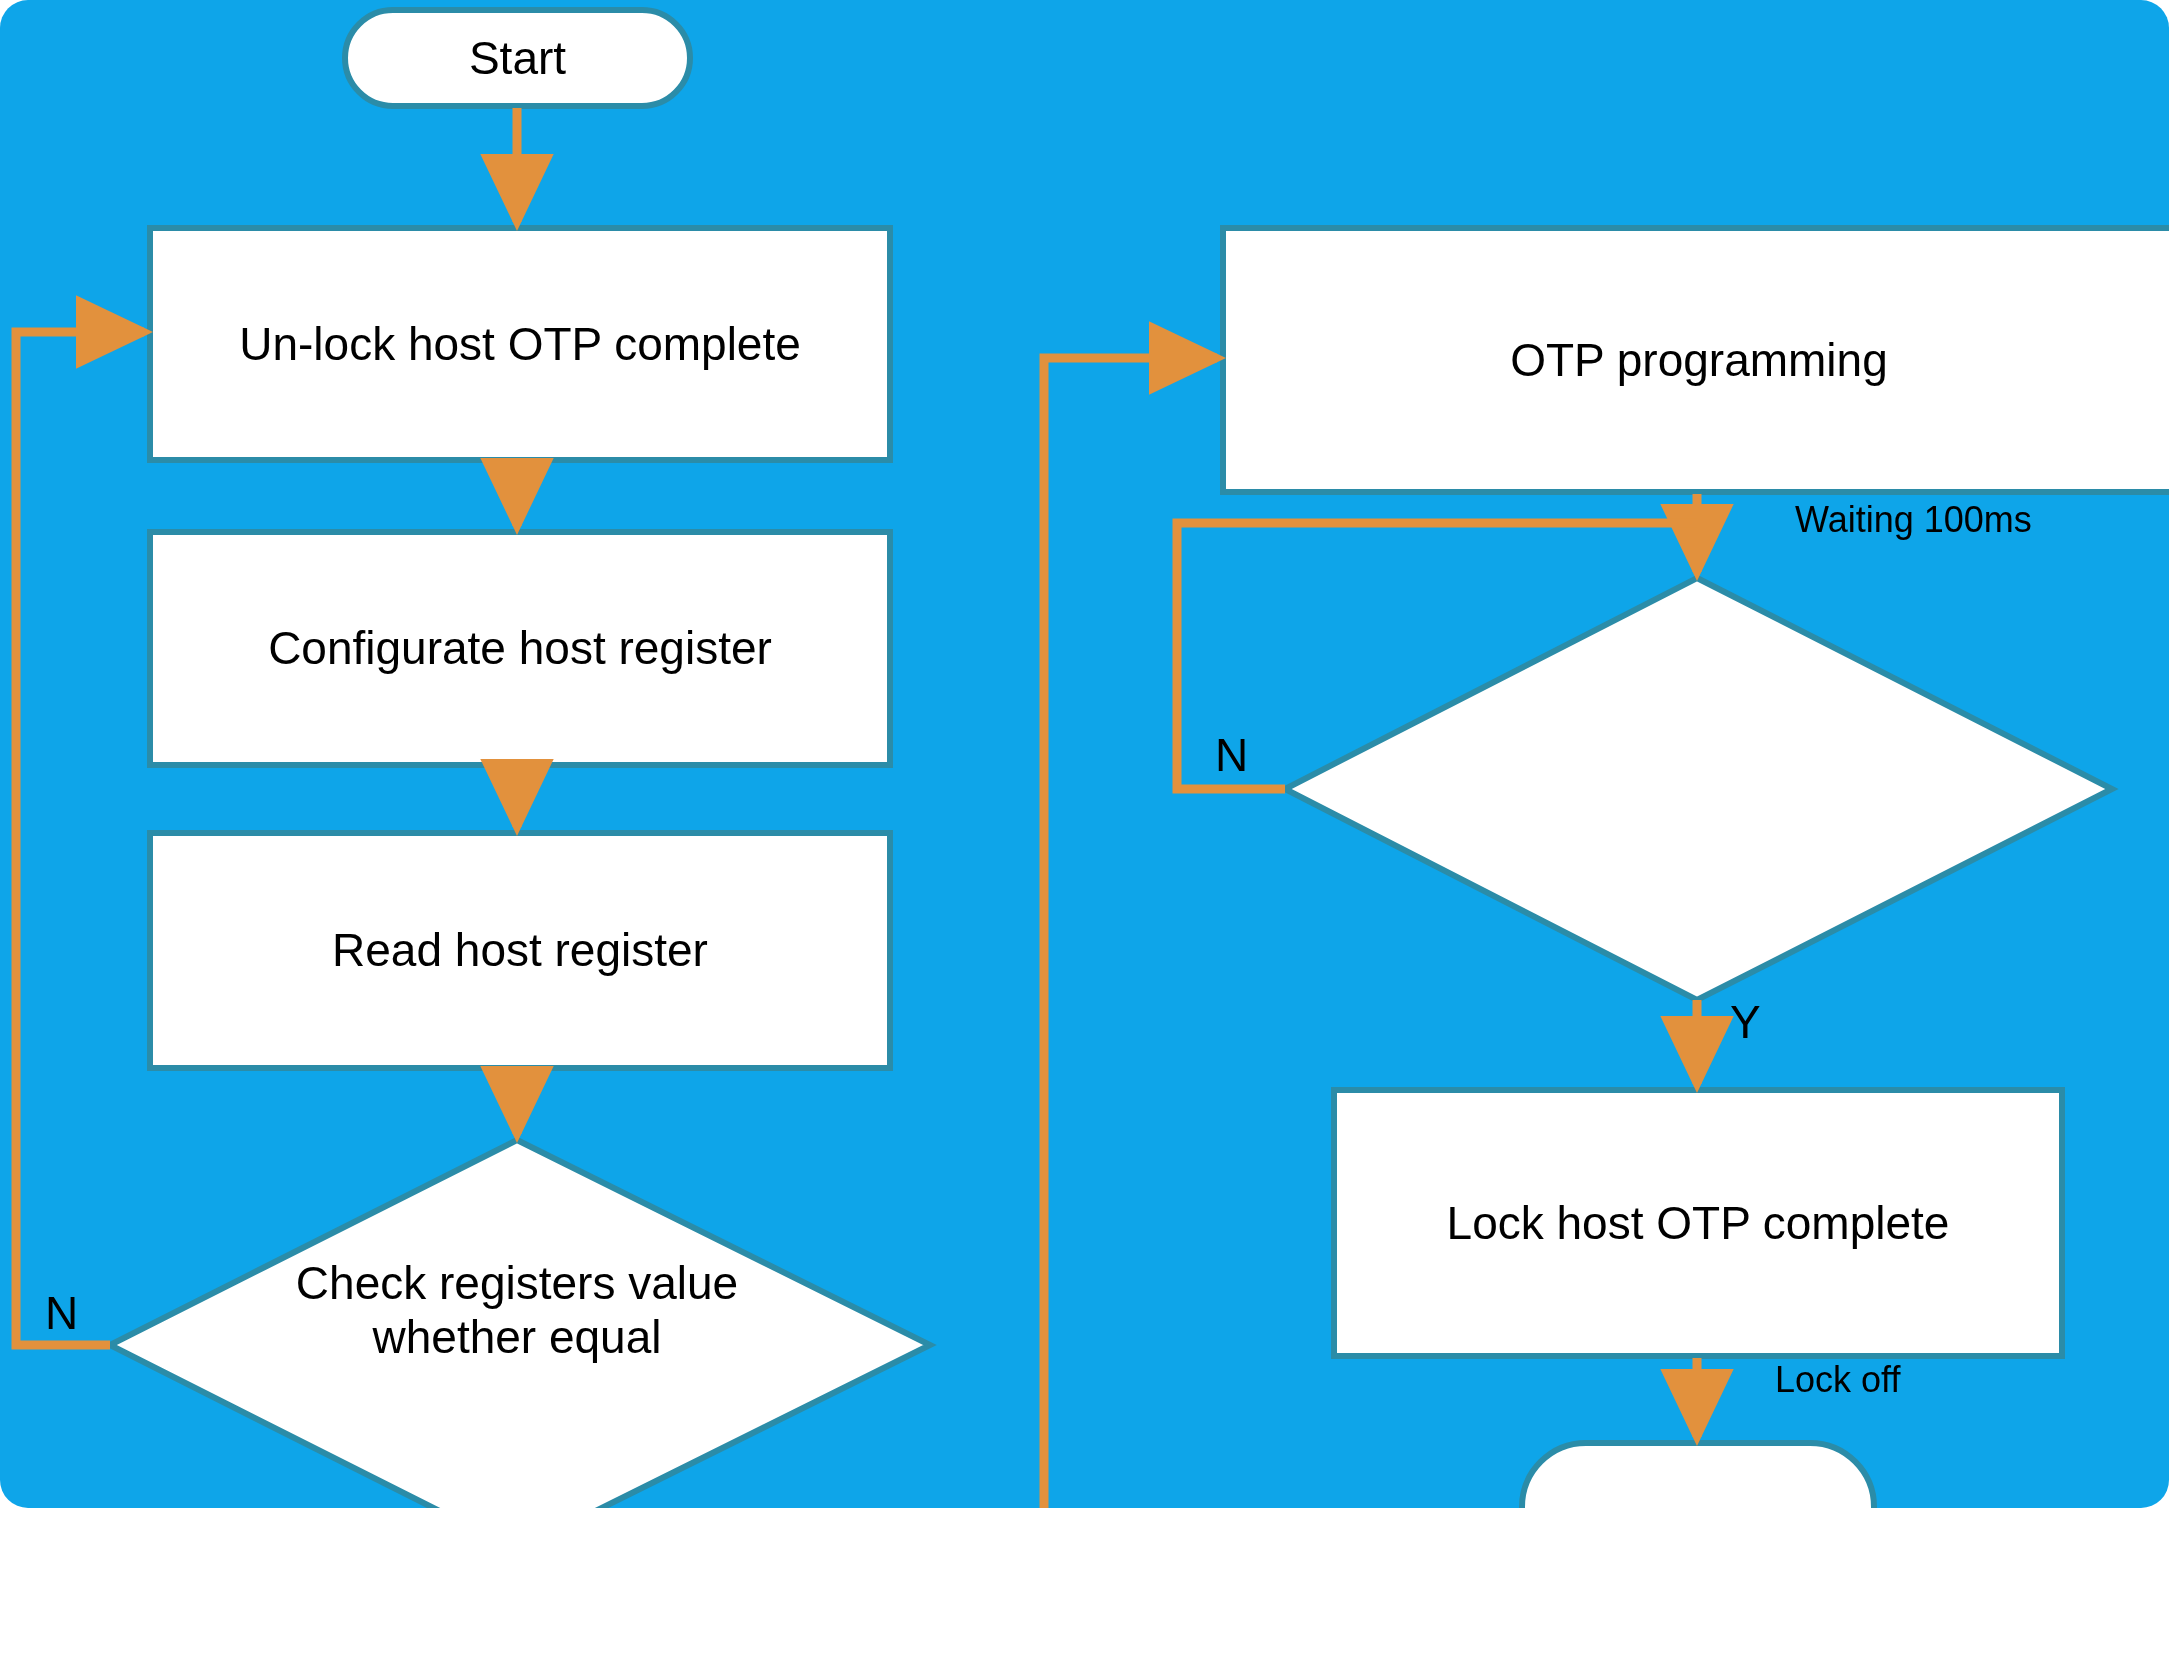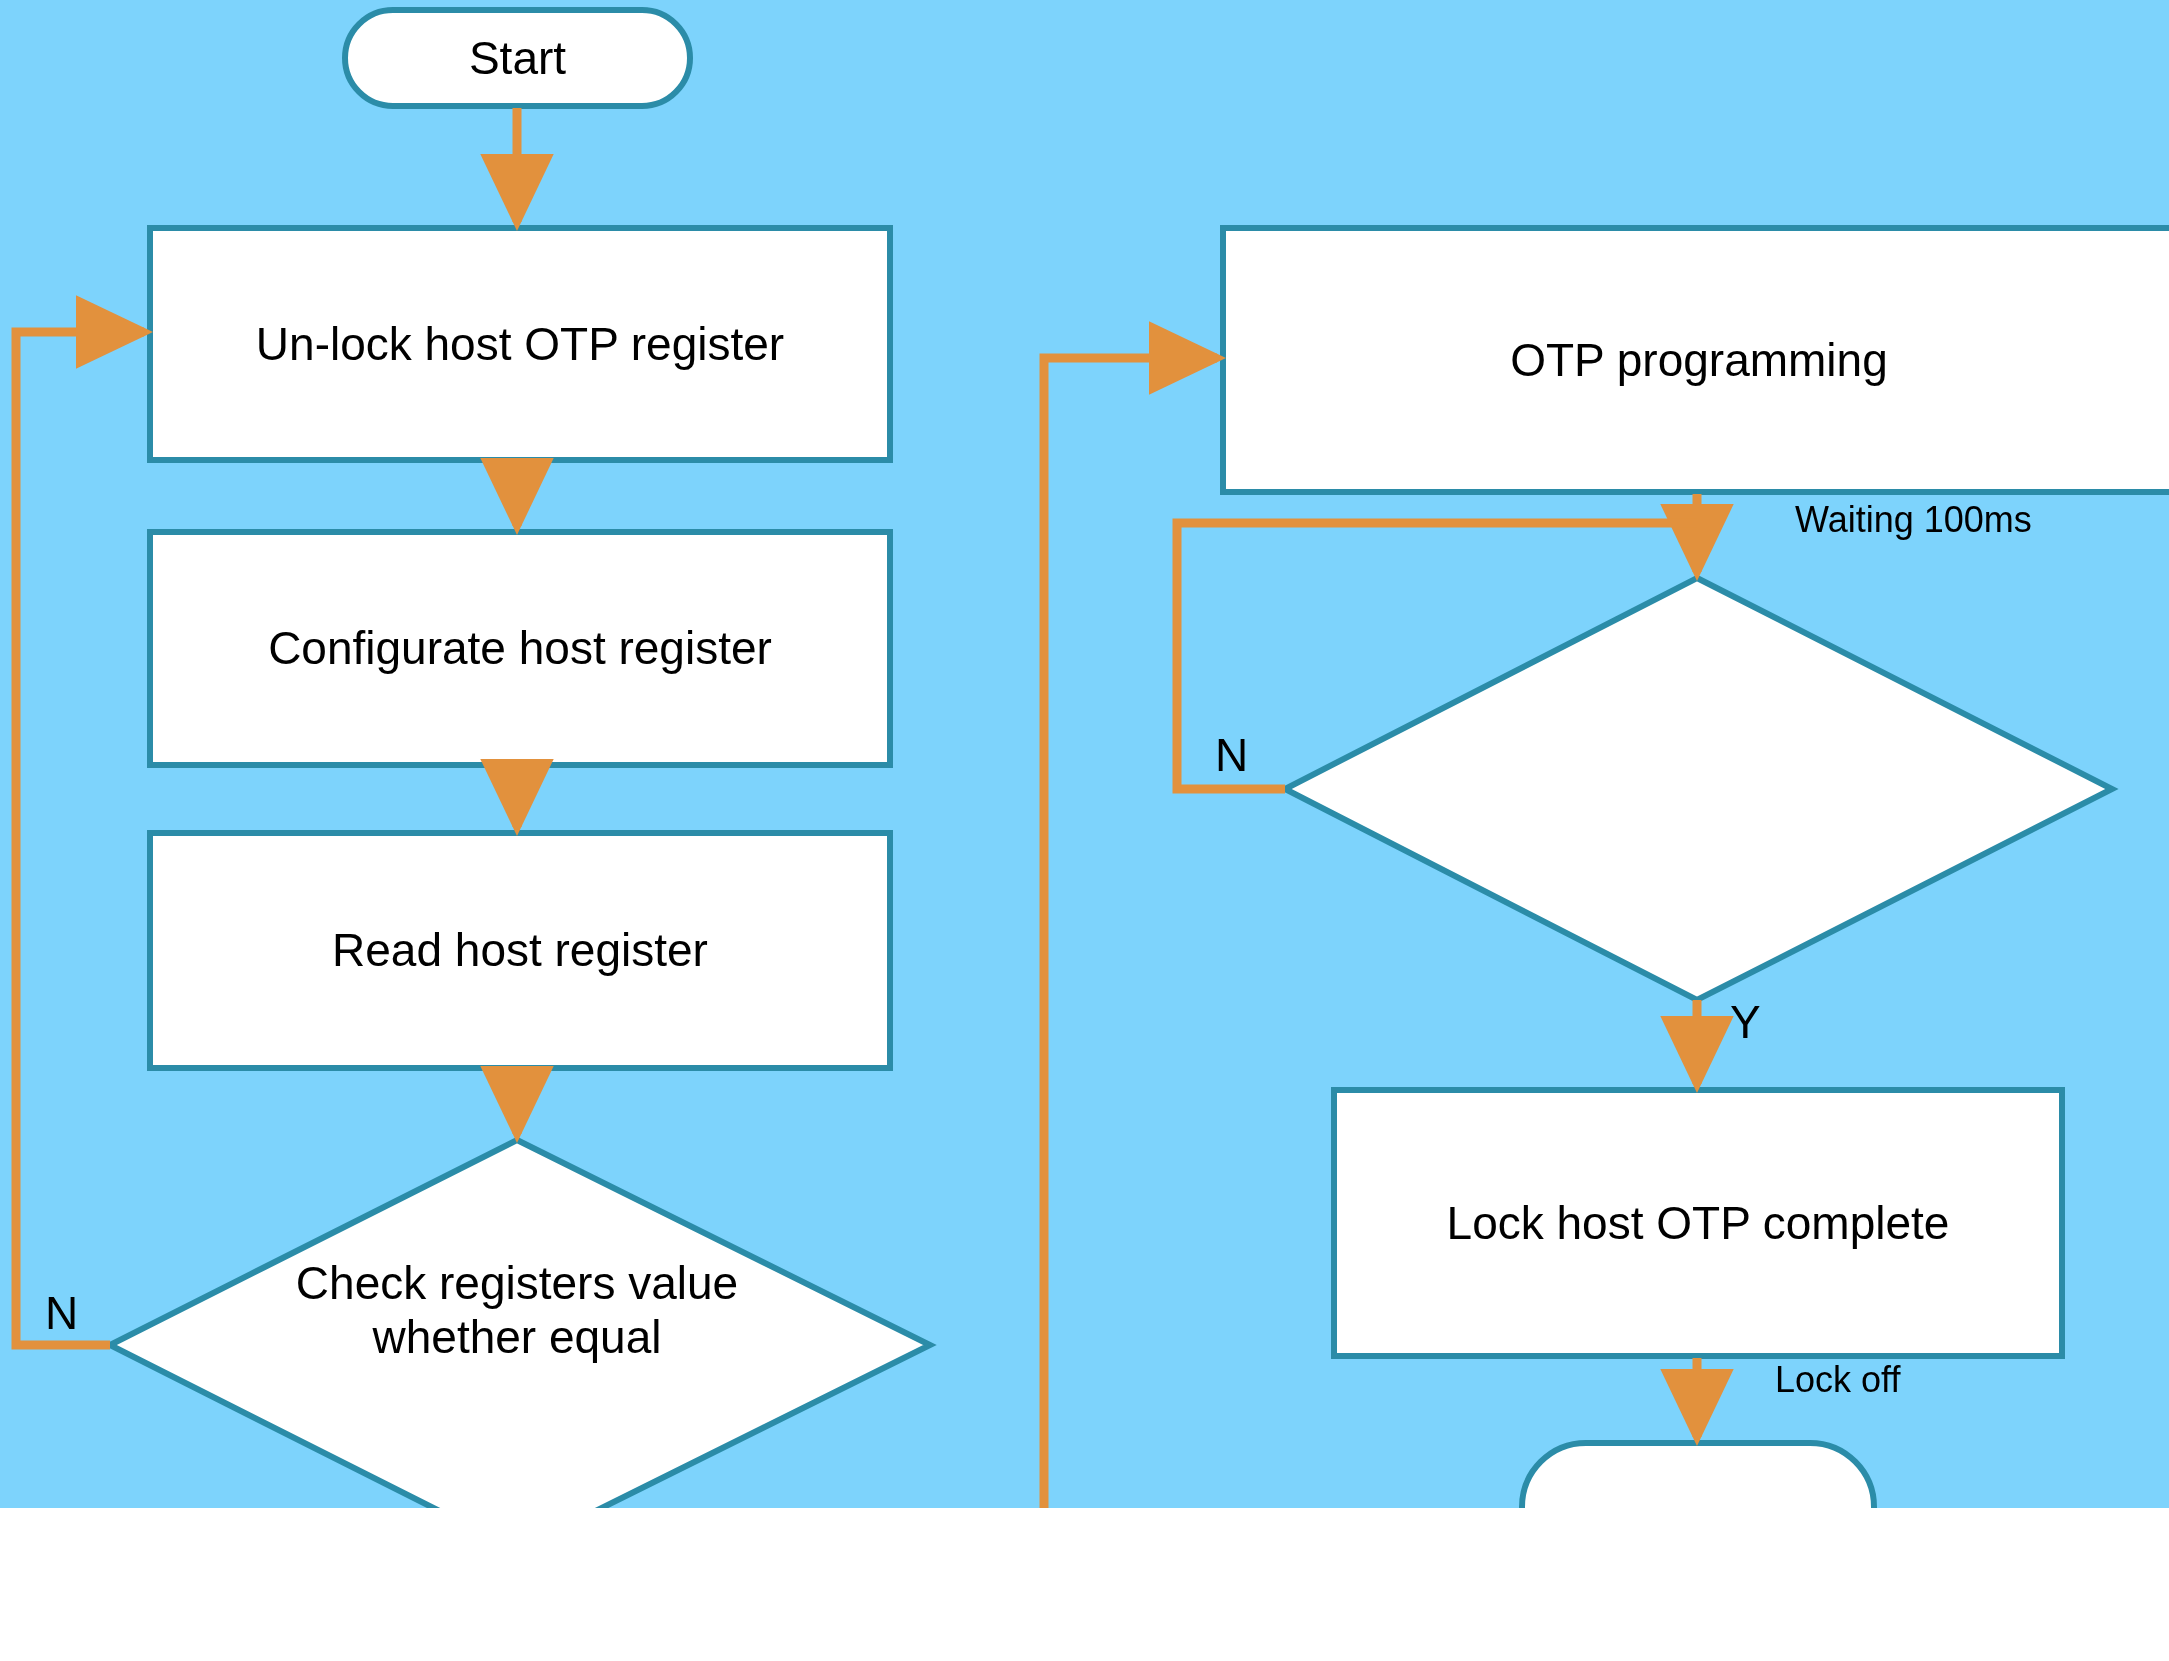--- a/index.html
+++ b/index.html
@@ -8,22 +8,23 @@
     padding: 0;
     background: #ffffff;
   }
   body {
     font-family: "Liberation Sans", sans-serif;
   }
   #canvas {
     position: relative;
     width: 2169px;
     height: 1508px;
-    background: #7dd3fc;
+    background: #0ea5e9;
     overflow: hidden;
+    border-radius: 28px;
   }
   #flow-svg {
     position: absolute;
     top: 0;
     left: 0;
     width: 2169px;
     height: 1661px;
   }
   .node-label {
     position: absolute;
@@ -102,21 +103,21 @@
 
     <path d="M1285,789 L1177,789 L1177,523 L1697,523" fill="none" stroke="#e2913d" stroke-width="9"></path>
 
     <line x1="1697" y1="1000" x2="1697" y2="1084" stroke="#e2913d" stroke-width="9" marker-end="url(#arrowhead)"></line>
 
     <line x1="1697" y1="1358" x2="1697" y2="1437" stroke="#e2913d" stroke-width="9" marker-end="url(#arrowhead)"></line>
   </svg>
 
   <div class="node-label" style="left:345px; top:10px; width:345px; height:96px;">Start</div>
 
-  <div class="node-label" style="left:150px; top:228px; width:740px; height:232px;">Un-lock host OTP register</div>
+  <div class="node-label" style="left:150px; top:228px; width:740px; height:232px;">Un-lock host OTP complete</div>
 
   <div class="node-label" style="left:150px; top:833px; width:740px; height:235px;">Read host register</div>
 
   <div class="node-label" style="left:150px; top:532px; width:740px; height:233px;">Configurate host register</div>
 
   <div class="node-label" style="left:237px; top:1245px; width:560px; height:130px;">Check registers value
 whether equal</div>
 
   <div class="node-label" style="left:1223px; top:228px; width:952px; height:264px;">OTP programming</div>
 

